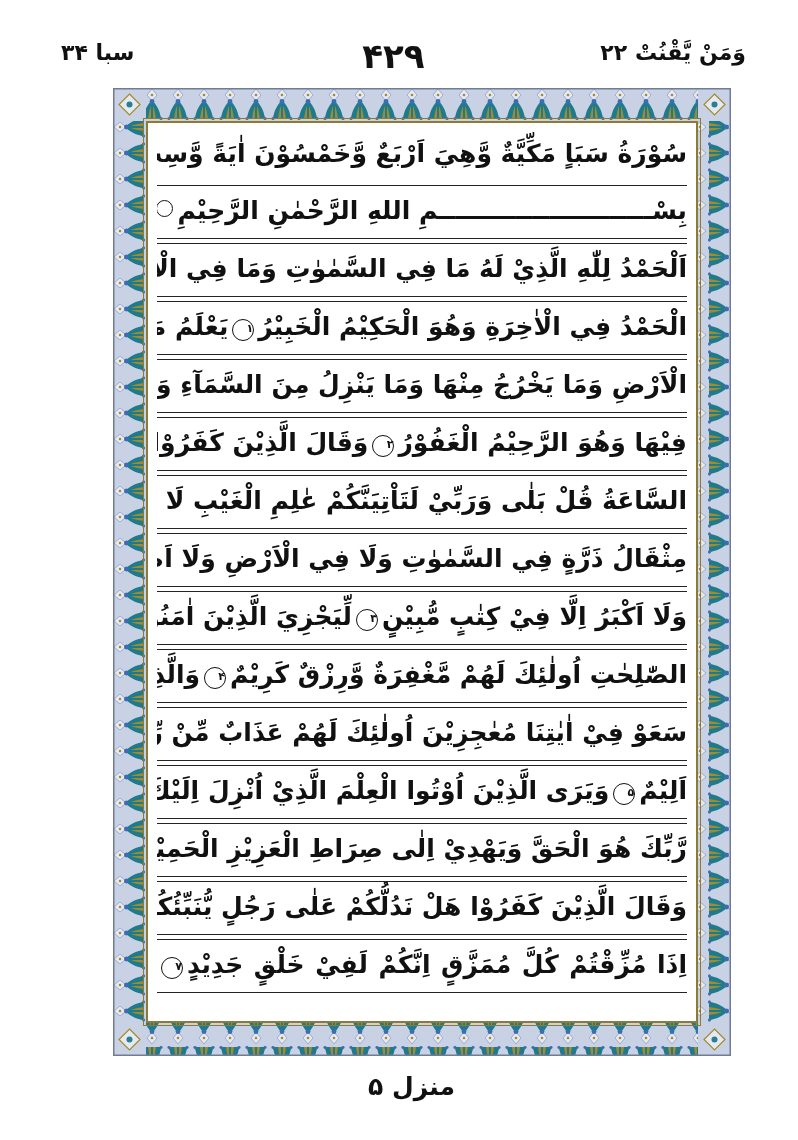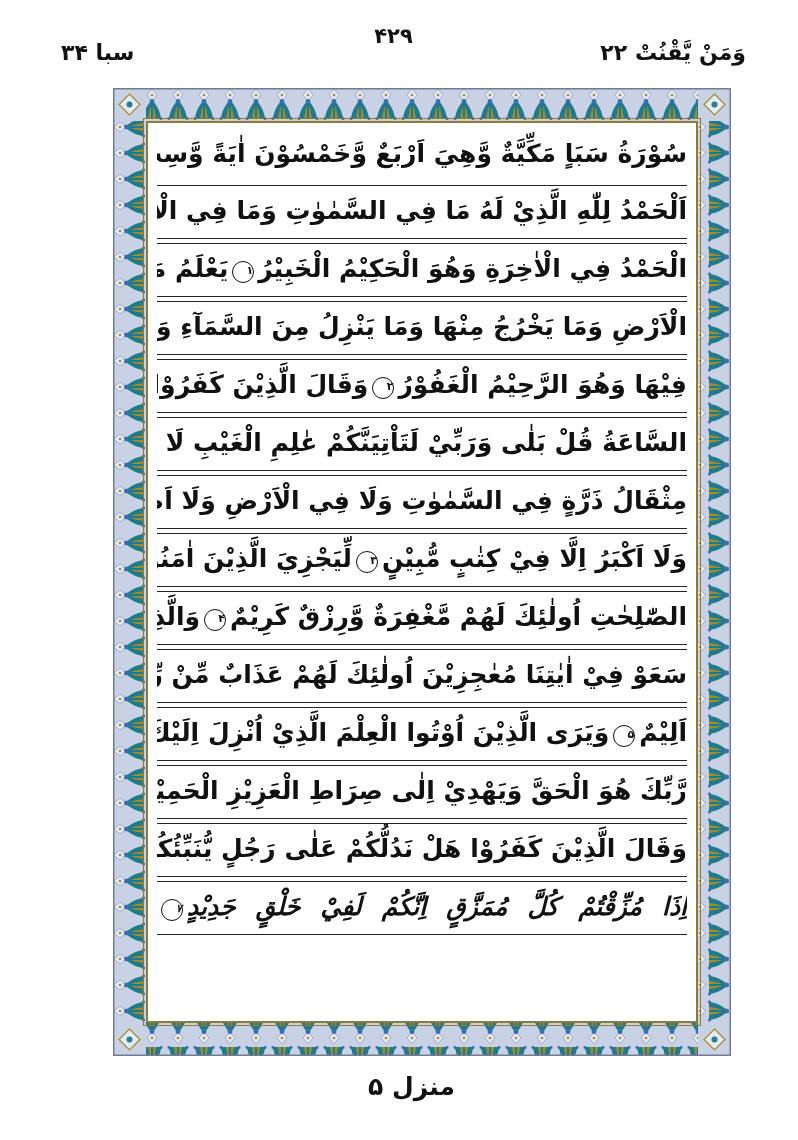--- a/index.html
+++ b/index.html
@@ -3,40 +3,40 @@
 <meta charset="utf-8">
 <style>
   html,body{margin:0;padding:0;background:#ffffff;}
   .page{position:relative;width:769px;height:1140px;background:#ffffff;
         font-family:"DejaVu Sans",sans-serif;color:#111;overflow:hidden;margin-left:9px;}
 
   
   .running-head span{position:absolute;top:40px;font-size:22px;font-weight:bold;direction:rtl;}
   .head-left{left:52px;}
   .head-right{right:32px;}
-  .head-center{left:0;right:0;text-align:center;top:24px;position:absolute;
-               font-size:21px;font-weight:bold;}
+  .head-center{left:0;right:0;text-align:center;top:36px;position:absolute;
+               font-size:34px;font-weight:bold;}
 
   
   .frame{position:absolute;left:104px;top:88px;width:618px;height:968px;}
   .frame svg{position:absolute;left:0;top:0;}
 
   
   .panel{position:absolute;left:33px;top:33px;right:33px;bottom:33px;
          background:#fff;border:2px solid #8e7b33;outline:1px solid #8e7b33;
          outline-offset:2px;direction:rtl;padding:2px 9px;box-sizing:border-box;}
 
   .banner{height:60px;line-height:58px;text-align:center;font-weight:bold;
           font-size:25px;letter-spacing:-1px;overflow:hidden;white-space:nowrap;}
 
   .qline{height:52px;line-height:50px;border-top:1.5px solid #242424;
          border-bottom:1.5px solid #242424;margin-bottom:4px;
          font-size:25px;font-weight:bold;white-space:nowrap;overflow:hidden;
          text-align:justify;text-align-last:justify;}
-  .qline:last-child{margin-bottom:0;font-style:italic;}
+  .qline:last-child{margin-bottom:0;}
 
   .ayah-marker{display:inline-block;width:20px;height:20px;line-height:18px;
          border:1.5px solid #111;border-radius:50%;text-align:center;
          font-size:11px;font-weight:bold;vertical-align:3px;margin:0 4px;
          letter-spacing:0;}
   .ayah-marker.empty{width:15px;height:15px;vertical-align:2px;}
 
   
   .footer{position:absolute;left:0;right:0;top:1072px;text-align:center;
           font-size:25px;font-weight:bold;direction:rtl;padding-left:36px;}
@@ -126,20 +126,21 @@
         <path d="M601.5 941 L612 951.5 L601.5 962 L591 951.5 Z" fill="#e4e9f4" stroke="#a08c2e" stroke-width="1.2"></path>
         <circle cx="601.5" cy="951.5" r="3" fill="#2a7f8e"></circle>
       </g>
 
       <rect x="0.75" y="0.75" width="616.5" height="966.5" fill="none" stroke="#707c96" stroke-width="1.5"></rect>
     </svg>
 
     <div class="panel">
       <div class="banner">سُوْرَةُ سَبَاٍ مَكِّيَّةٌ وَّهِيَ اَرْبَعٌ وَّخَمْسُوْنَ اٰيَةً وَّسِتُّ رُكُوْعَات</div>
       <div>
+          <div class="qline"><span>بِسْـــــــــــــــــــــــــمِ اللهِ الرَّحْمٰنِ الرَّحِيْمِ</span><span class="ayah-marker empty"></span></div>
           <div class="qline"><span>اَلْحَمْدُ لِلّٰهِ الَّذِيْ لَهُ مَا فِي السَّمٰوٰتِ وَمَا فِي الْاَرْضِ وَلَهُ</span></div>
           <div class="qline"><span>الْحَمْدُ فِي الْاٰخِرَةِ وَهُوَ الْحَكِيْمُ الْخَبِيْرُ</span><span class="ayah-marker">۱</span><span>يَعْلَمُ مَا يَلِجُ فِي</span></div>
           <div class="qline"><span>الْاَرْضِ وَمَا يَخْرُجُ مِنْهَا وَمَا يَنْزِلُ مِنَ السَّمَآءِ وَمَا يَعْرُجُ</span></div>
           <div class="qline"><span>فِيْهَا وَهُوَ الرَّحِيْمُ الْغَفُوْرُ</span><span class="ayah-marker">۲</span><span>وَقَالَ الَّذِيْنَ كَفَرُوْا لَا تَاْتِيْنَا</span></div>
           <div class="qline"><span>السَّاعَةُ قُلْ بَلٰى وَرَبِّيْ لَتَاْتِيَنَّكُمْ عٰلِمِ الْغَيْبِ لَا يَعْزُبُ عَنْهُ</span></div>
           <div class="qline"><span>مِثْقَالُ ذَرَّةٍ فِي السَّمٰوٰتِ وَلَا فِي الْاَرْضِ وَلَا اَصْغَرُ مِنْ ذٰلِكَ</span></div>
           <div class="qline"><span>وَلَا اَكْبَرُ اِلَّا فِيْ كِتٰبٍ مُّبِيْنٍ</span><span class="ayah-marker">۳</span><span>لِّيَجْزِيَ الَّذِيْنَ اٰمَنُوْا وَعَمِلُوا</span></div>
           <div class="qline"><span>الصّٰلِحٰتِ اُولٰئِكَ لَهُمْ مَّغْفِرَةٌ وَّرِزْقٌ كَرِيْمٌ</span><span class="ayah-marker">۴</span><span>وَالَّذِيْنَ</span></div>
           <div class="qline"><span>سَعَوْ فِيْ اٰيٰتِنَا مُعٰجِزِيْنَ اُولٰئِكَ لَهُمْ عَذَابٌ مِّنْ رِّجْزٍ</span></div>
           <div class="qline"><span>اَلِيْمٌ</span><span class="ayah-marker">۵</span><span>وَيَرَى الَّذِيْنَ اُوْتُوا الْعِلْمَ الَّذِيْ اُنْزِلَ اِلَيْكَ مِنْ</span></div>

